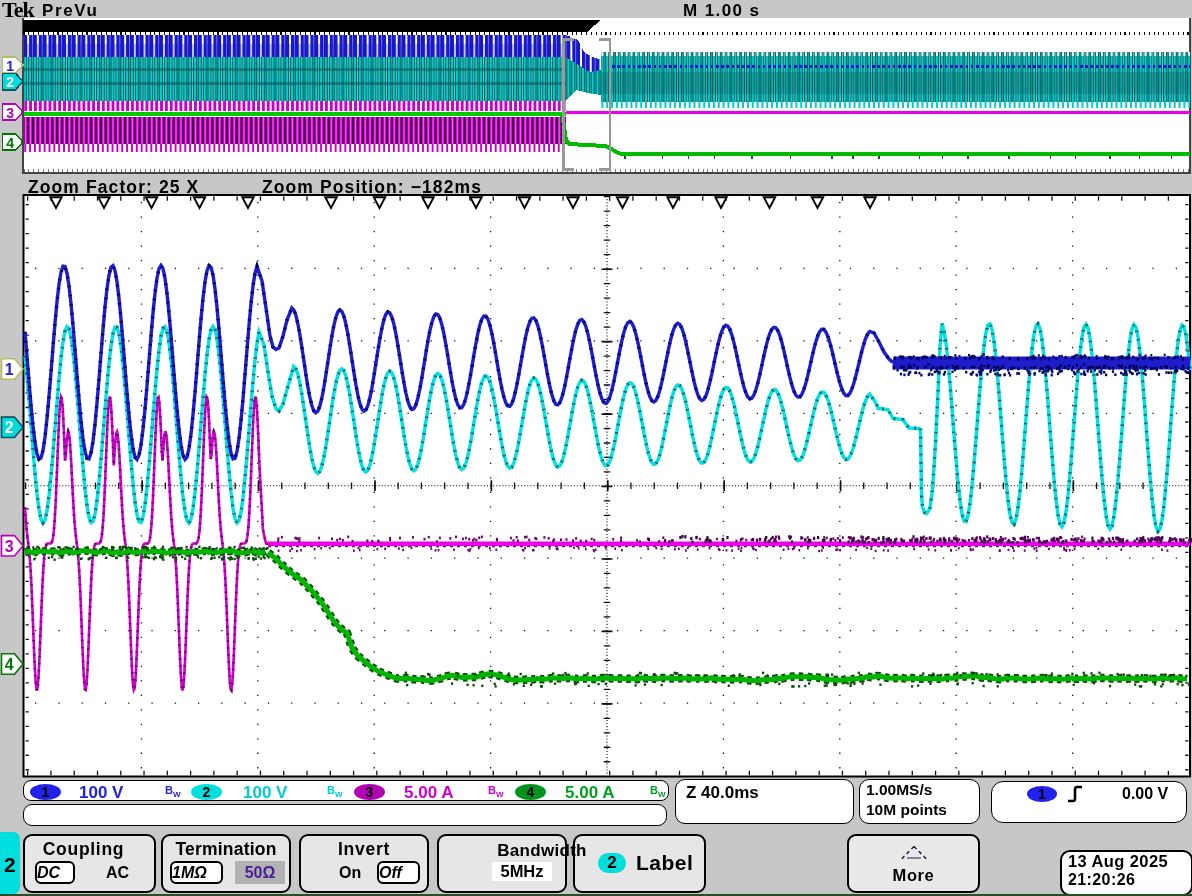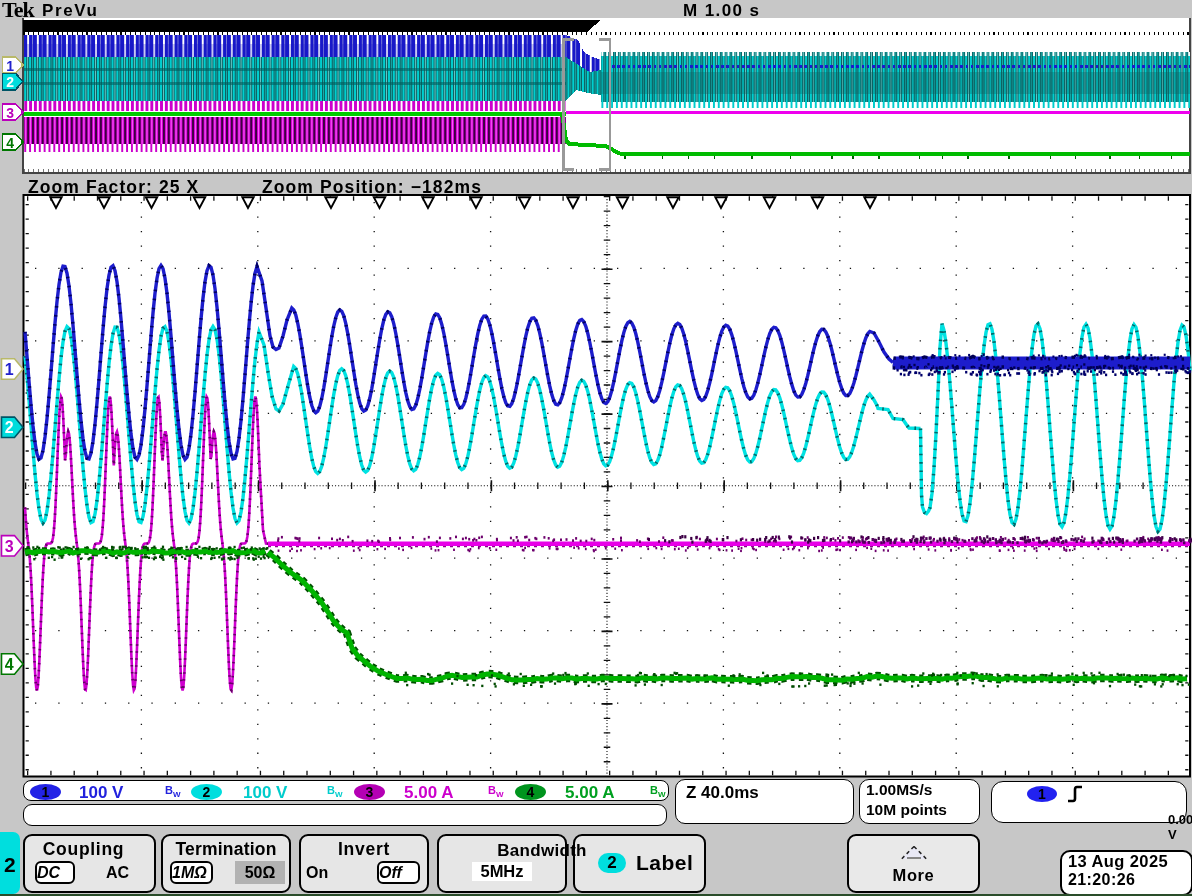--- a/index.html
+++ b/index.html
@@ -1180,45 +1180,45 @@
 <div class="badge" style="left:515px;top:784px;width:31px;height:16px;background:#00941e;font-size:14px;line-height:16px;">4</div>
 <div class="abs" style="left:565px;top:782.5px;font-size:17px;color:#00a020;">5.00 A</div>
 <div class="abs" style="left:650px;top:784px;font-size:11px;color:#00a020;">B<span style="font-size:8px;vertical-align:-3px;">W</span></div>
 <div class="abs" style="left:686px;top:783px;font-size:17px;">Z 40.0ms</div>
 <div class="abs" style="left:866px;top:781px;font-size:15.5px;">1.00MS/s</div>
 <div class="abs" style="left:866px;top:801px;font-size:15.5px;">10M points</div>
 <div class="badge" style="left:1027px;top:786px;width:30px;height:16px;background:#2222f0;font-size:14px;line-height:16px;">1</div>
 <svg class="abs" style="left:1066px;top:784px" width="22" height="20" viewBox="0 0 22 20">
       <path d="M2,17 h5 q2,0 2,-2.5 v-9 q0,-2.5 2,-2.5 h5" stroke="#000" stroke-width="2.6" fill="none"></path>
     </svg>
-<div class="abs" style="left:1122px;top:812px;font-size:13px;margin-left:46px;">0.00 V</div>
+<div class="abs" style="left:1122px;top:785px;font-size:16px;">0.00 V</div>
 
 <div class="abs" style="left:0;top:832px;width:19.5px;height:61.5px;background:#00dede;border-radius:0 7px 7px 0;text-align:center;font-size:21px;line-height:66px;">2</div>
 <div class="btn" style="left:23px;width:133px;"></div>
 <div class="btn" style="left:161px;width:130px;"></div>
 <div class="btn" style="left:299px;width:130px;"></div>
 <div class="btn" style="left:437px;width:130px;"></div>
 <div class="btn" style="left:573px;width:133px;"></div>
 <div class="btn" style="left:847px;width:133px;top:834px;height:58.5px;background:#e9e9e9;"></div>
 <div class="box" style="left:1060px;top:849.5px;width:128.5px;height:42.5px;border:2.6px solid #000;border-radius:10px;"></div>
 
 <div class="abs" style="left:23px;top:839px;width:121px;text-align:center;font-size:17.5px;letter-spacing:0.7px;">Coupling</div>
 <div class="opt" style="left:35px;top:861px;width:40px;height:23px;font-size:16px;line-height:20px;">DC</div>
 <div class="abs" style="left:106px;top:864px;font-size:16px;">AC</div>
 
 <div class="abs" style="left:161px;top:839px;width:130px;text-align:center;font-size:17.5px;letter-spacing:0.2px;">Termination</div>
-<div class="opt" style="left:170px;top:861px;width:43px;height:23px;font-size:16px;line-height:20px;">1MΩ</div>
-<div class="abs" style="left:235px;top:861px;width:50px;height:23px;background:#b2b2b2;color:#000000;text-align:center;font-size:16px;line-height:23px;">50Ω</div>
+<div class="opt" style="left:170px;top:861px;width:53px;height:23px;font-size:16px;line-height:20px;">1MΩ</div>
+<div class="abs" style="left:235px;top:861px;width:50px;height:23px;background:#b2b2b2;color:#4c1d95;text-align:center;font-size:16px;line-height:23px;">50Ω</div>
 
 <div class="abs" style="left:299px;top:839px;width:130px;text-align:center;font-size:17.5px;letter-spacing:0.7px;">Invert</div>
-<div class="abs" style="left:306px;top:864px;font-size:16px;">On</div>
+<div class="abs" style="left:339px;top:864px;font-size:16px;">On</div>
 <div class="opt" style="left:377px;top:861px;width:43px;height:23px;font-size:16px;line-height:20px;">Off</div>
 
 <div class="abs" style="left:437px;top:841px;width:130px;text-align:center;font-size:17px;letter-spacing:0.3px;padding-left:40px;">Bandwidth</div>
-<div class="abs" style="left:472px;top:862px;width:60px;background:#fff;text-align:center;font-size:16.5px;">5MHz</div>
+<div class="abs" style="left:492px;top:862px;width:60px;background:#fff;text-align:center;font-size:16.5px;">5MHz</div>
 
 <div class="badge" style="left:598px;top:853px;width:28px;height:20px;background:#00dede;font-size:17px;line-height:20px;border-radius:10px;">2</div>
 <div class="abs" style="left:636px;top:851px;font-size:21px;letter-spacing:0.5px;">Label</div>
 
 <svg class="abs" style="left:900px;top:845px" width="28" height="16" viewBox="0 0 28 16">
       <polygon points="14,1.5 26.5,14 1.5,14" fill="#e9e9f6"></polygon>
       <path d="M14,1.5 L1.5,14 M14,1.5 L26.5,14" stroke="#222" stroke-width="1.5" stroke-dasharray="3.6 3.2" fill="none"></path>
       <path d="M7,13 H21" stroke="#888" stroke-width="2"></path>
     </svg>
 <div class="abs" style="left:847px;top:866px;width:133px;text-align:center;font-size:16.5px;letter-spacing:0.6px;">More</div>

